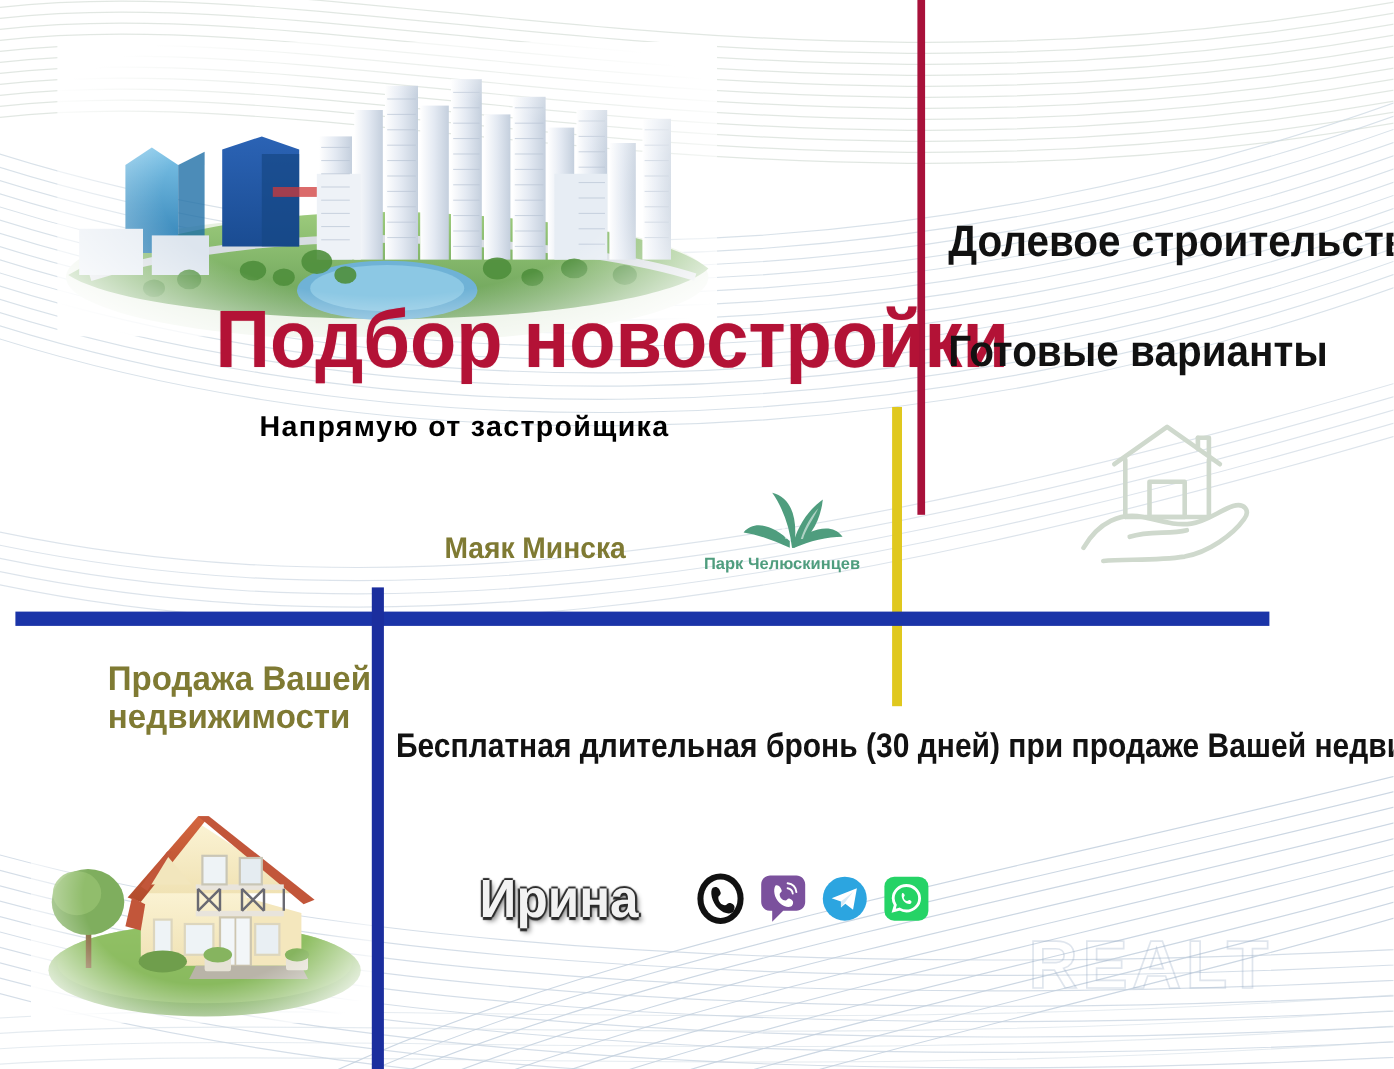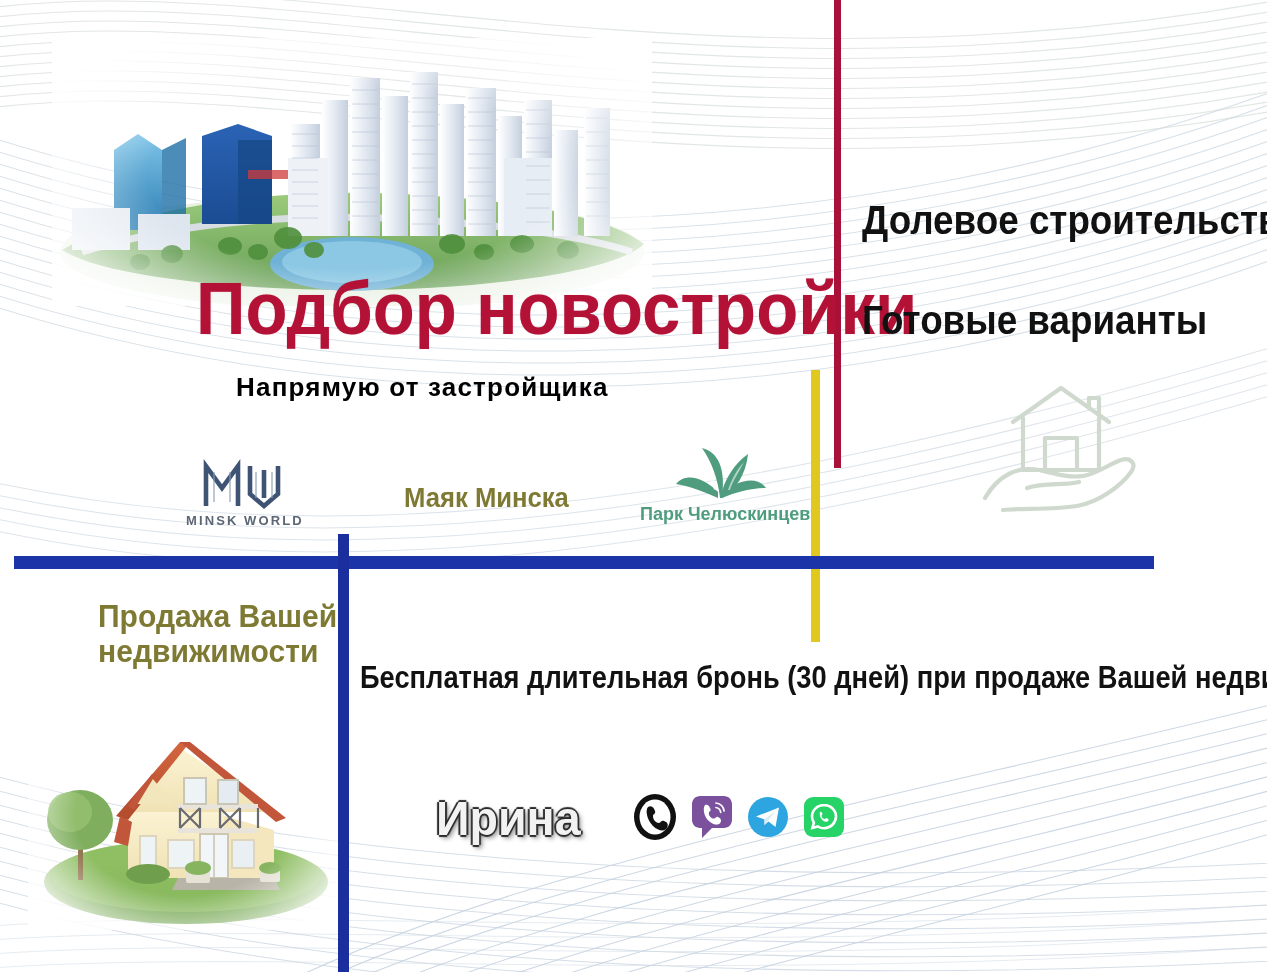--- a/index.html
+++ b/index.html
@@ -82,21 +82,21 @@
   .brand-mayak{left:400px;top:483px;width:160px;}
   .mayak-name{
     font-size:27px;color:#7f7a33;font-weight:bold;
     font-family:"Liberation Sans Narrow","Liberation Sans",sans-serif;
     transform:scaleX(0.95);transform-origin:center;white-space:nowrap;
   }
 
   .brand-park{left:640px;top:440px;width:160px;}
   .park-mark{height:62px;display:block;margin:0 auto;}
   .park-name{
-    font-size:18px;color:#4f9d7e;font-weight:600;margin-top:2px;
+    font-size:15px;color:#4f9d7e;font-weight:600;margin-top:2px;
     font-family:"Liberation Sans Narrow","Liberation Sans",sans-serif;
     white-space:nowrap;
   }
 
   
   .sell-title{
     position:absolute;left:98px;top:600px;z-index:5;
     font-size:31px;font-weight:bold;color:#7f7a33;
     line-height:1.12;
     font-family:"Liberation Sans Narrow","Liberation Sans",sans-serif;
@@ -392,33 +392,20 @@
   <div class="rule rule-yellow"></div>
   <div class="rule rule-blue-h"></div>
   <div class="rule rule-blue-v"></div>
 
   <div class="headline">Подбор новостройки</div>
   <div class="subhead">Напрямую от застройщика</div>
 
   <div class="claim claim-1">Долевое строительство</div>
   <div class="claim claim-2">Готовые варианты</div>
 
-  <div class="brand brand-mw">
-    <svg class="mw-mark" viewBox="0 0 120 52">
-      <g fill="none" stroke="#3f5474" stroke-width="4.6" stroke-linejoin="miter">
-        <path d="M14,48 L14,8 L30,30 L46,8 L46,48"></path>
-        <path d="M58,8 L58,36 L72,48 L86,36 L86,8"></path>
-        <path d="M72,12 L72,40"></path>
-      </g>
-      <g stroke="#8a9ab2" stroke-width="1.4" opacity=".8">
-        <path d="M22,14 L22,44 M38,14 L38,44 M64,14 L64,40 M80,14 L80,40"></path>
-      </g>
-    </svg>
-    <div class="mw-name">MINSK WORLD</div>
-  </div>
 
   <div class="brand brand-mayak">
     <div class="mayak-name">Маяк Минска</div>
   </div>
 
   <div class="brand brand-park">
     <svg class="park-mark" viewBox="0 0 120 62">
       <g fill="#4f9d7e">
         <path d="M60,58 C58,40 52,22 42,8 C58,12 66,28 62,58 Z"></path>
         <path d="M60,58 C64,40 74,24 88,14 C86,34 76,50 62,58 Z"></path>
@@ -465,14 +452,15 @@
       <path d="M18.5,25.5 L29.5,17 L18.5,31 Z" fill="#d6eaf6"></path>
     </svg>
 
     <svg class="cicon" width="44" height="46" viewBox="0 0 44 46">
       <rect x="2" y="3" width="40" height="40" rx="9" fill="#25d366"></rect>
       <path d="M22,11 C15.4,11 10,16.2 10,22.6 C10,24.9 10.7,27 11.9,28.8 L10.4,34 L15.9,32.5 C17.7,33.6 19.8,34.2 22,34.2 C28.6,34.2 34,29 34,22.6 C34,16.2 28.6,11 22,11 Z" fill="none" stroke="#ffffff" stroke-width="2.6"></path>
       <path d="M18.2,17.8 C19.4,17.4 20,18.6 20.4,19.6 C20.8,20.6 19.6,21 19.6,21.8 C19.6,23.4 21.2,25 22.8,25 C23.6,25 24,23.8 25,24.2 C26,24.6 27.2,25.4 26.4,26.8 C25.6,28.2 22.8,28 20.6,26.2 C18.2,24.2 17,20 18.2,17.8 Z" fill="#ffffff"></path>
     </svg>
   </div>
 
+  <div class="watermark">REALT</div>
 
 </div>
 
 </body></html>

